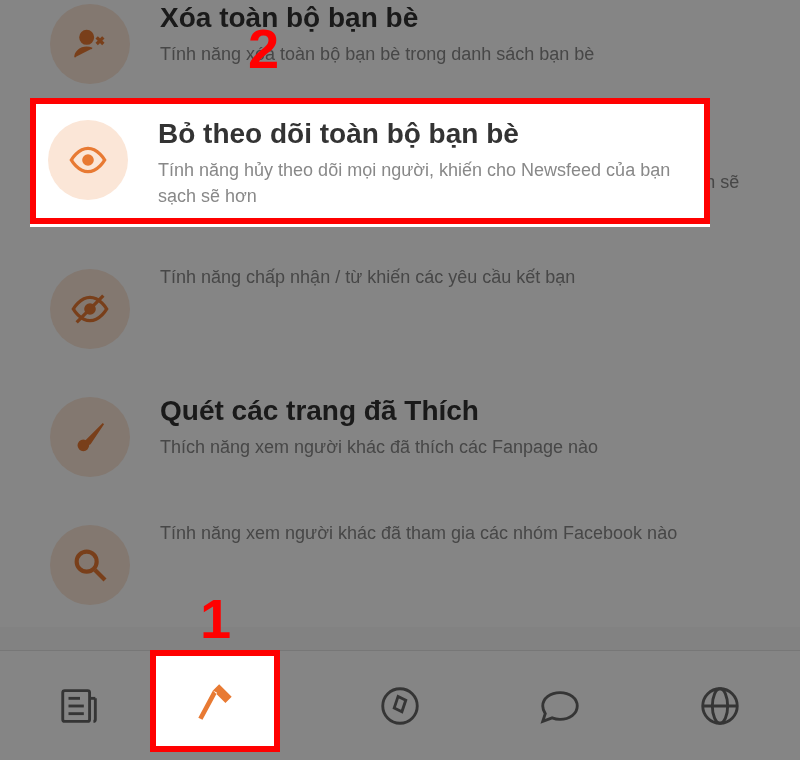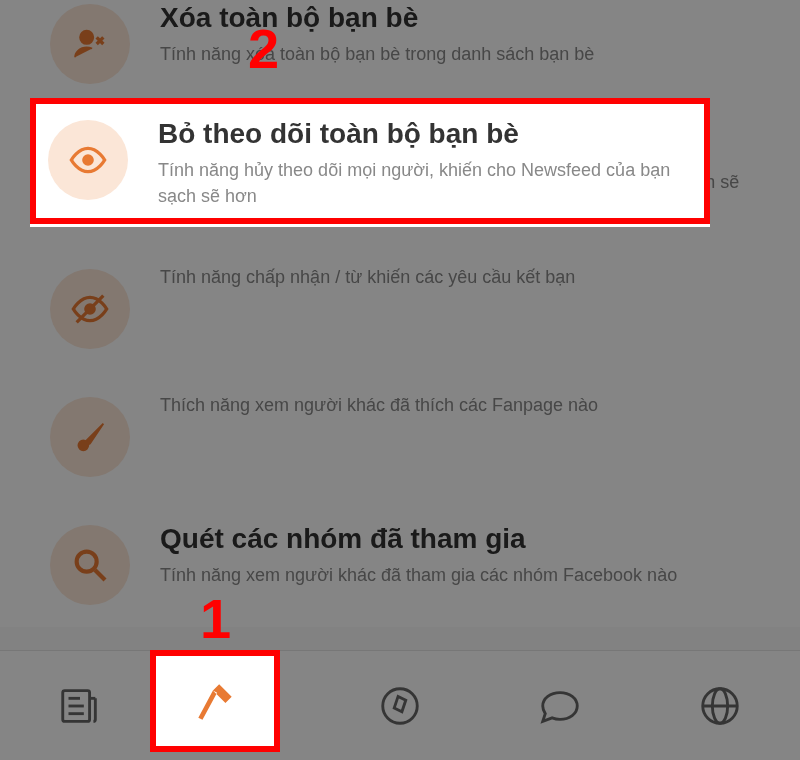--- a/index.html
+++ b/index.html
@@ -146,33 +146,33 @@
   </div>
 
   <div class="list-item">
     <div class="icon-wrap">
       <svg viewBox="0 0 24 24">
           <path d="M20 4 L10 14 L8 18 L12 16 Z" fill="#e87a33"></path>
           <circle cx="8" cy="17" r="3" fill="#e87a33"></circle>
         </svg>
     </div>
     <div class="item-text">
+      <div class="item-title">Quét các trang đã Thích</div>
       <div class="item-desc">Thích năng xem người khác đã thích các Fanpage nào</div>
     </div>
   </div>
 
   <div class="list-item">
     <div class="icon-wrap">
       <svg viewBox="0 0 24 24">
           <circle cx="10" cy="10" r="6" fill="none" stroke="#e87a33" stroke-width="2.5"></circle>
           <line x1="15" y1="15" x2="21" y2="21" stroke="#e87a33" stroke-width="2.5"></line>
         </svg>
     </div>
     <div class="item-text">
-      <div class="item-title">Quét các nhóm đã tham gia</div>
       <div class="item-desc">Tính năng xem người khác đã tham gia các nhóm Facebook nào</div>
     </div>
   </div>
 
 </div>
 
 <div class="bottom-nav">
   <div class="nav-item">
     <svg viewBox="0 0 24 24">
         <rect x="3" y="4" width="14" height="16" rx="1"></rect>

